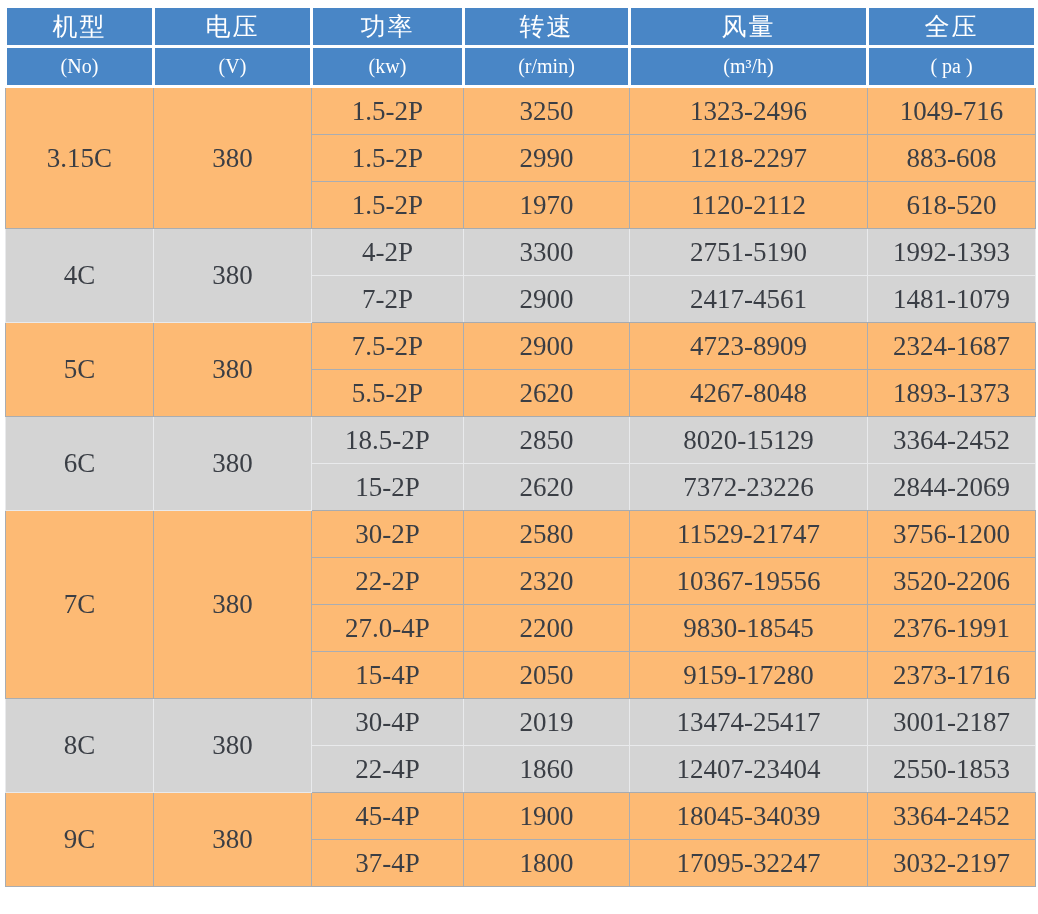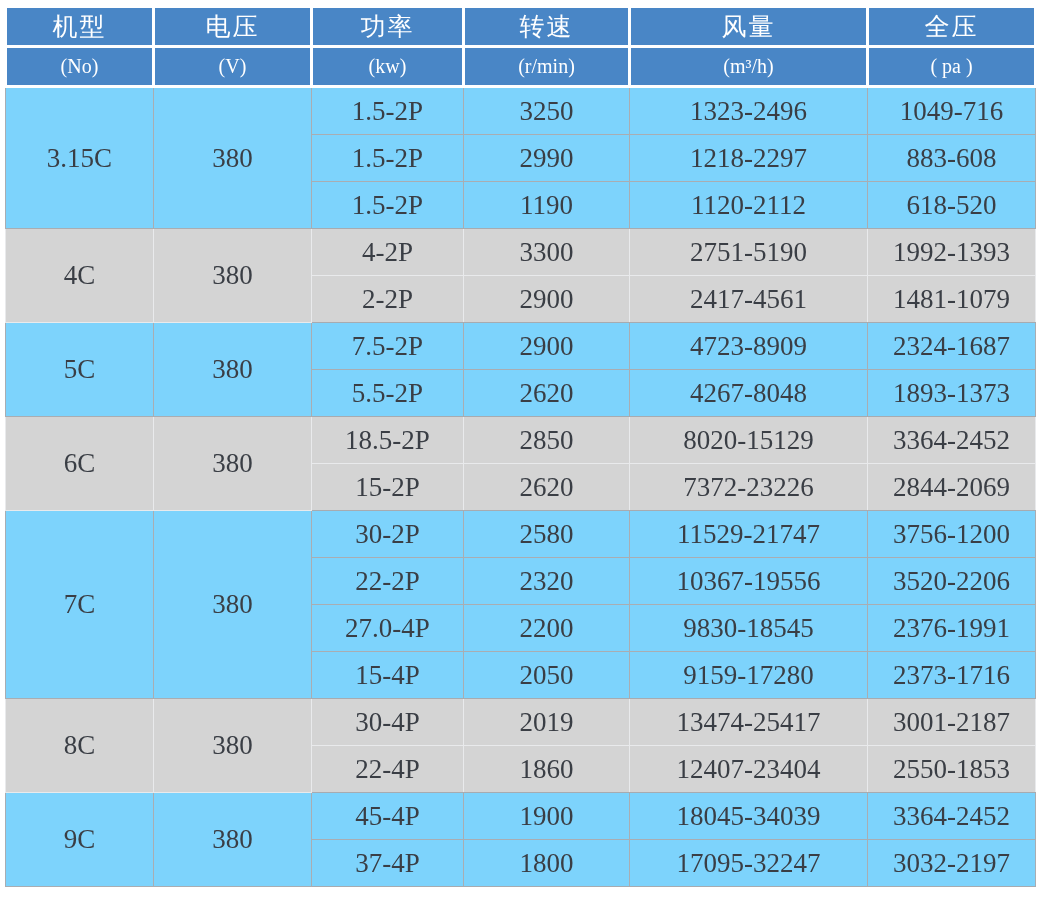--- a/index.html
+++ b/index.html
@@ -47,21 +47,21 @@
   tbody td {
     text-align: center;
     vertical-align: middle;
     font-family: "Liberation Serif", serif;
     font-size: 27px;
     color: #3a3e45;
     height: 46px;
     padding: 0;
   }
   tr.g-white td {
-    background: #7dd3fc;
+    background: #fdba74;
     border: 1px solid #a9adb2;
   }
   tr.g-gray td {
     background: #d4d4d4;
     border: 1px solid #e9eaec;
   }
   tr.group-last td {
     border-bottom: 1px solid #a7abb0;
   }
   table {
@@ -109,34 +109,34 @@
           <td>1049-716</td>
         </tr>
         <tr class="g-white">
           <td>1.5-2P</td>
           <td>2990</td>
           <td>1218-2297</td>
           <td>883-608</td>
         </tr>
         <tr class="g-white group-last">
           <td>1.5-2P</td>
-          <td>1190</td>
+          <td>1970</td>
           <td>1120-2112</td>
           <td>618-520</td>
         </tr>
         <tr class="g-gray">
           <td rowspan="2">4C</td>
           <td rowspan="2">380</td>
           <td>4-2P</td>
           <td>3300</td>
           <td>2751-5190</td>
           <td>1992-1393</td>
         </tr>
         <tr class="g-gray group-last">
-          <td>2-2P</td>
+          <td>7-2P</td>
           <td>2900</td>
           <td>2417-4561</td>
           <td>1481-1079</td>
         </tr>
         <tr class="g-white">
           <td rowspan="2">5C</td>
           <td rowspan="2">380</td>
           <td>7.5-2P</td>
           <td>2900</td>
           <td>4723-8909</td>

